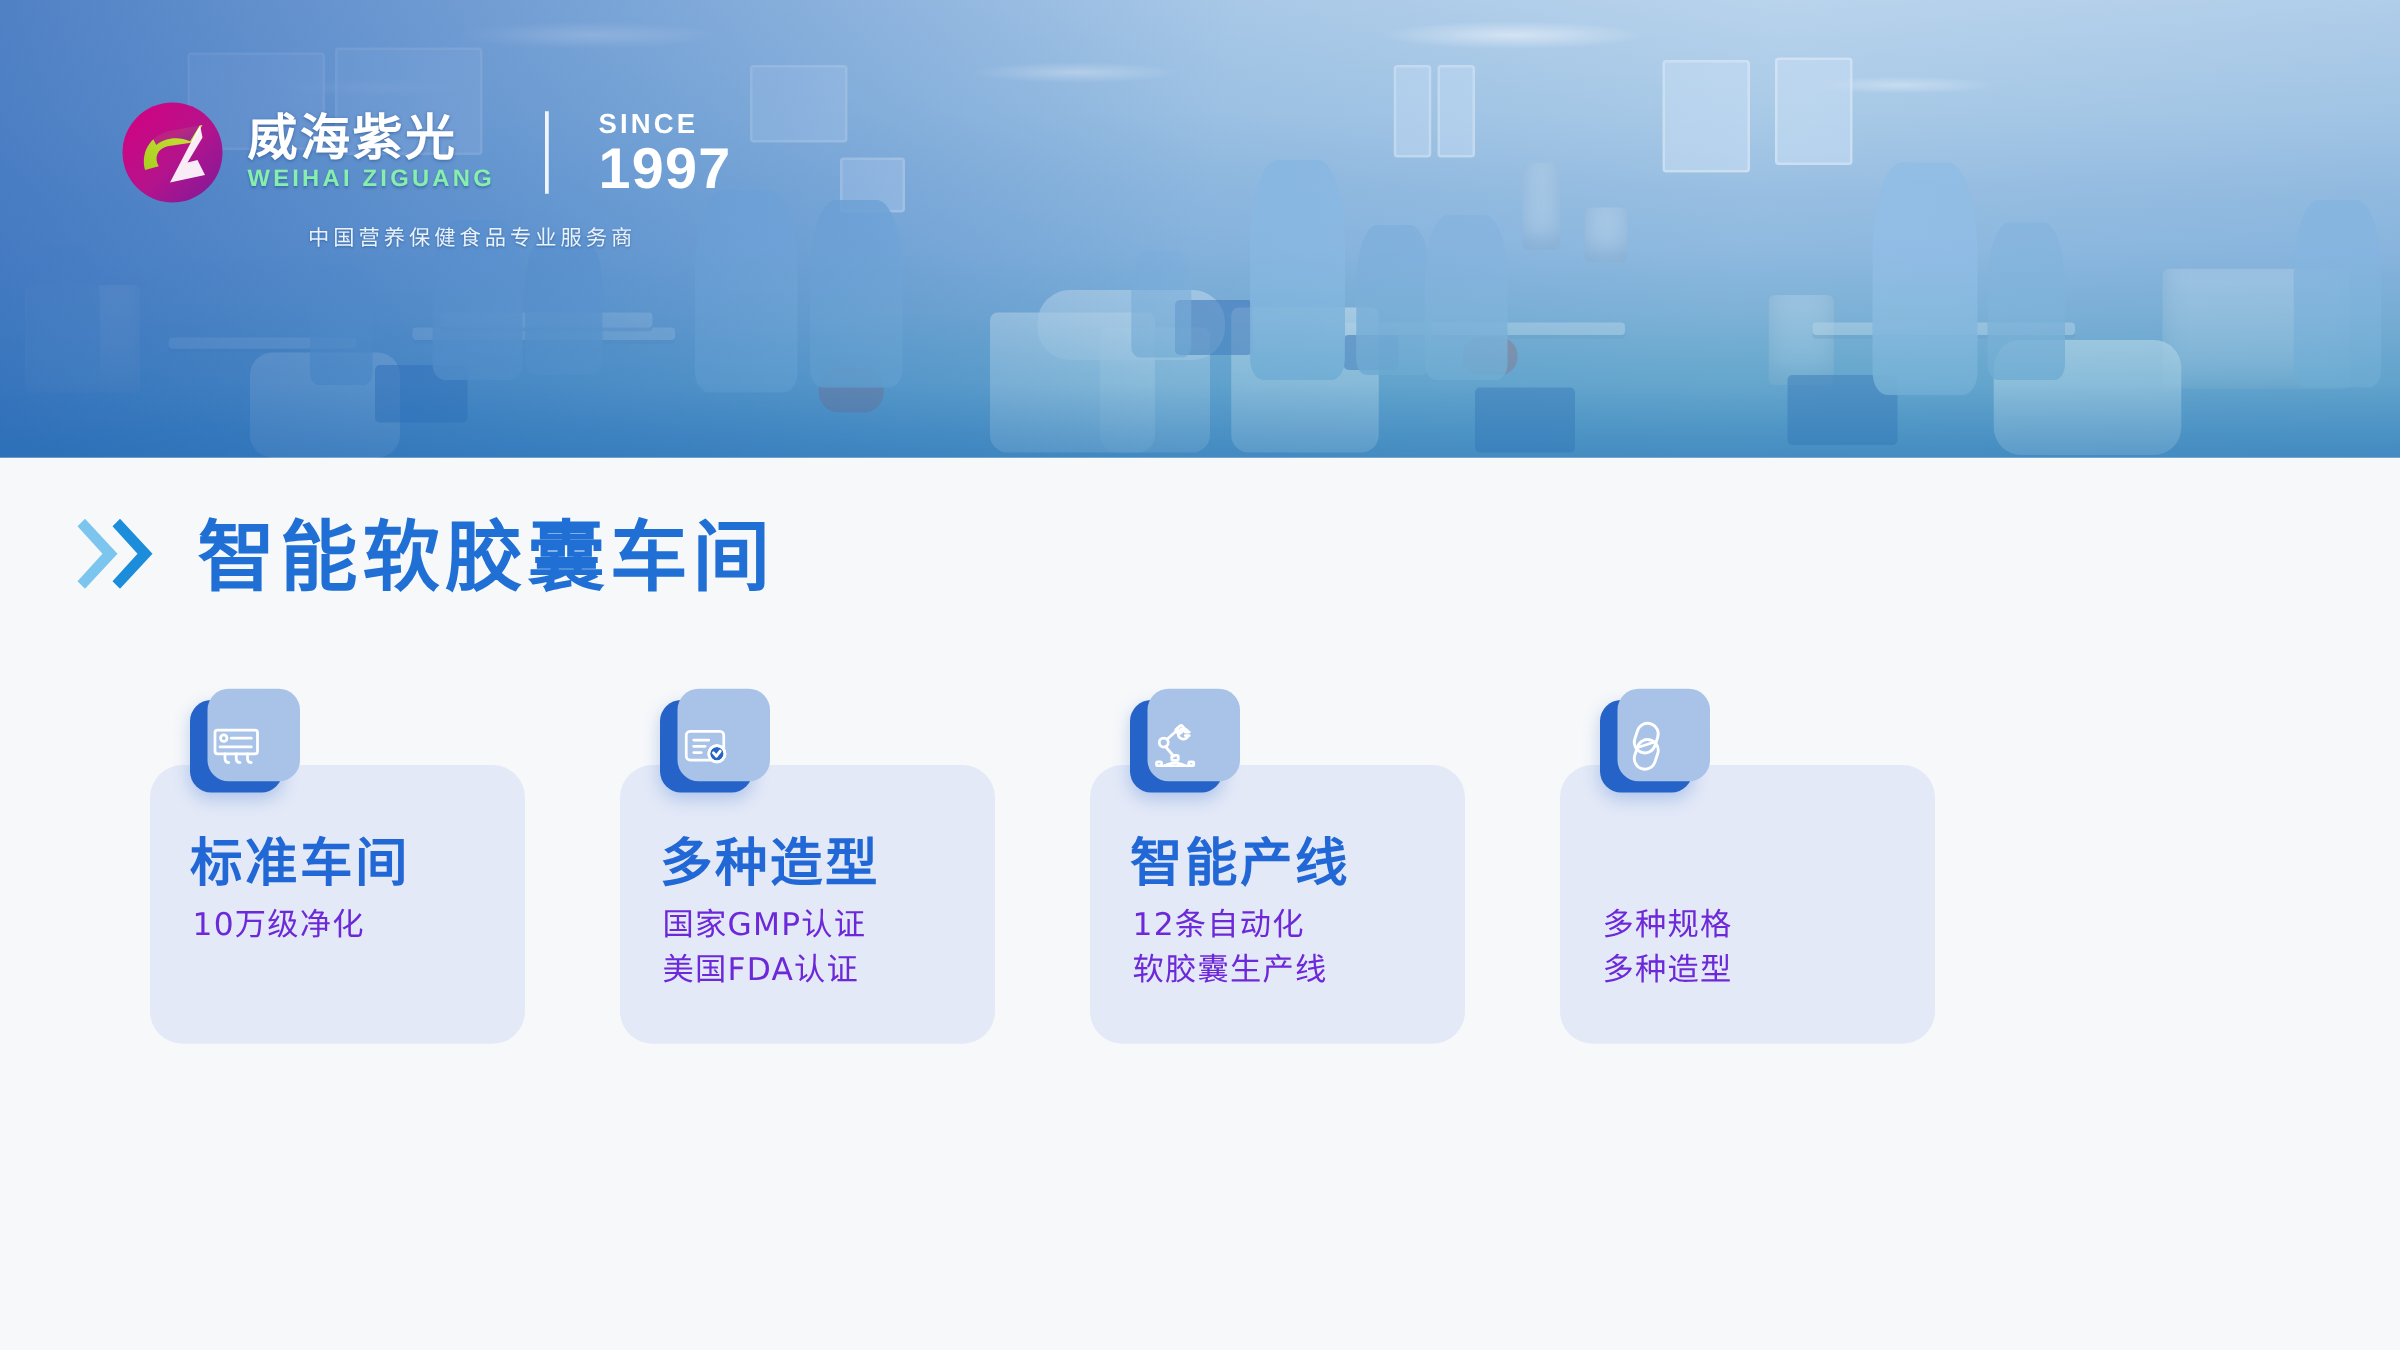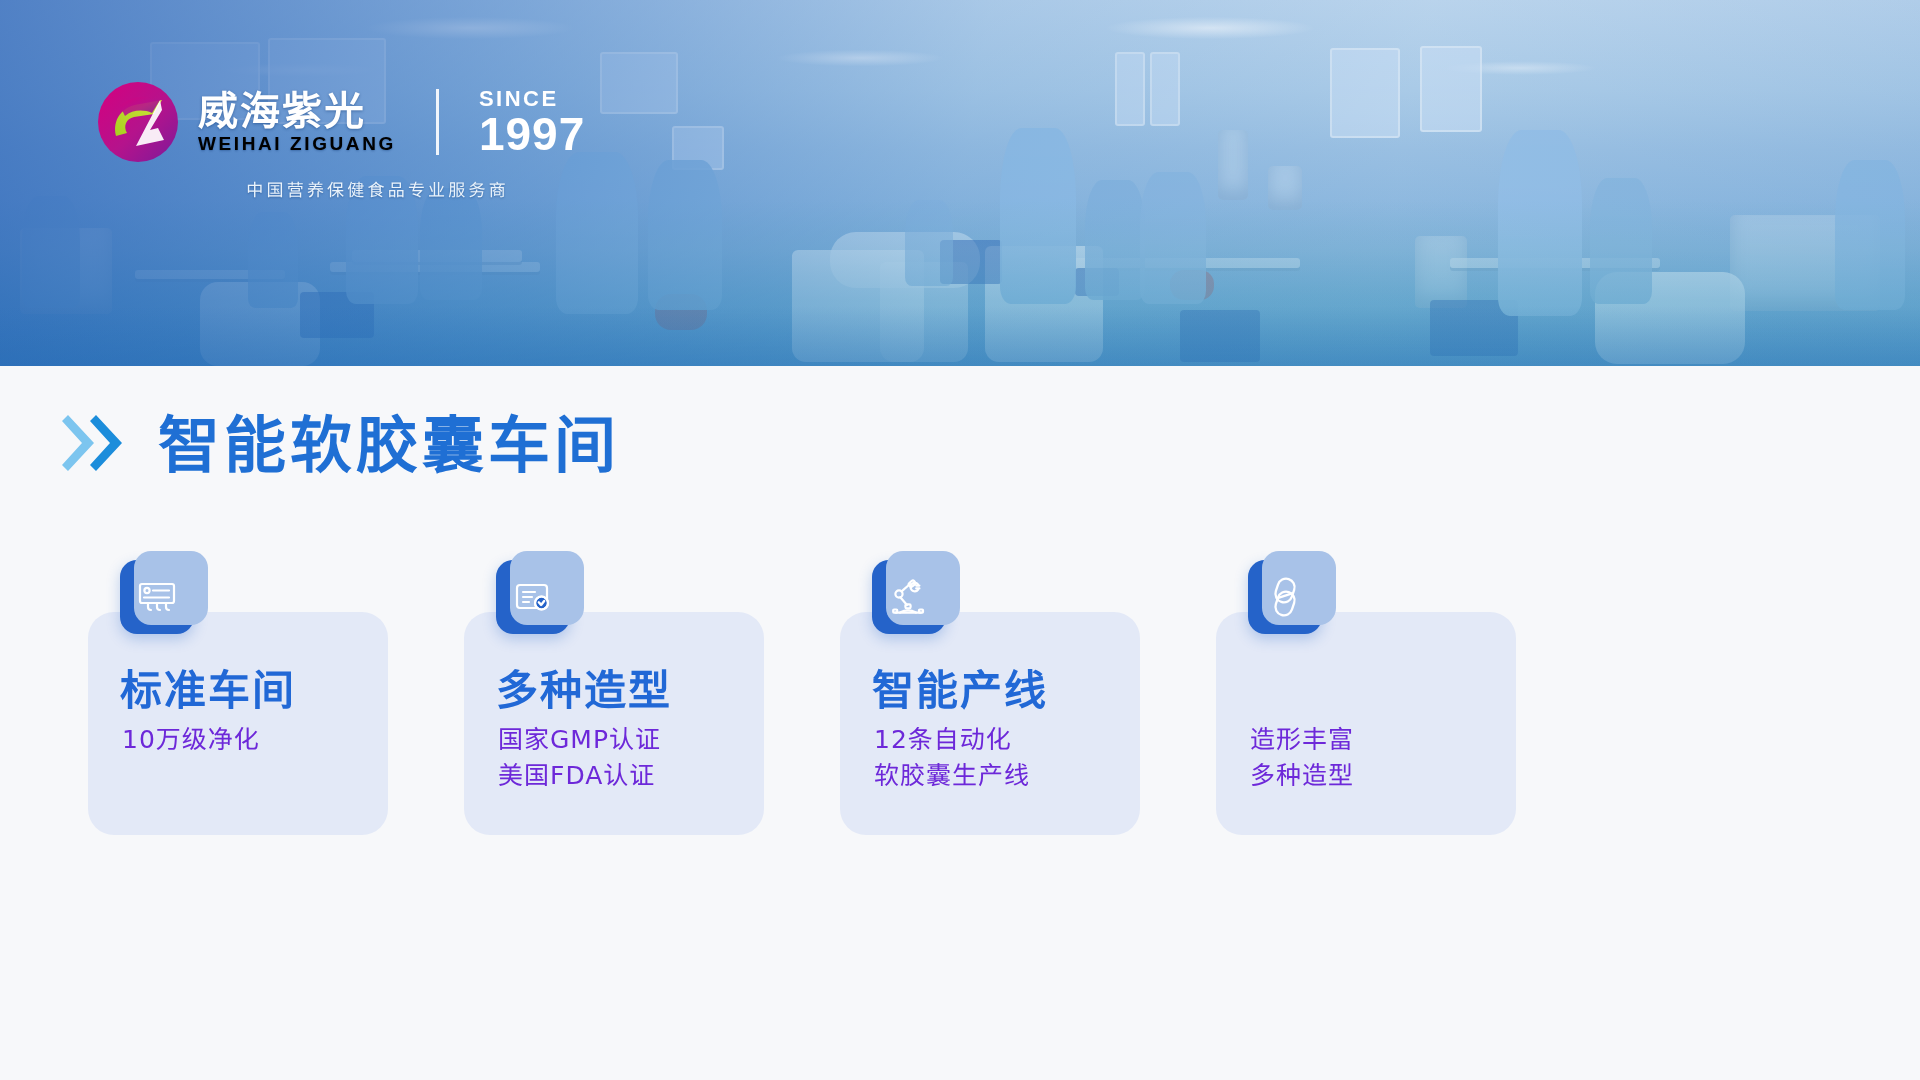--- a/index.html
+++ b/index.html
@@ -64,21 +64,21 @@
   .logo-row { display:flex; align-items:center; gap:18px; }
   .logo-mark { position:relative; width:84px; height:84px; flex:0 0 auto; }
   .logo-mark svg{ display:block; width:84px; height:84px; }
   .logo-names { display:flex; flex-direction:column; gap:2px; }
   .logo-cn {
     font-size:40px; font-weight:700; color:#ffffff; letter-spacing:2px;
     line-height:1.05; font-family:"DejaVu Sans","Liberation Sans",sans-serif;
     text-shadow:0 1px 3px rgba(10,50,110,.45);
   }
   .logo-en {
-    font-size:19px; font-weight:700; color:#000000; letter-spacing:2.6px;
+    font-size:19px; font-weight:700; color:#86efac; letter-spacing:2.6px;
     line-height:1.1; text-shadow:0 1px 2px rgba(10,50,110,.35);
   }
   .logo-divider { width:3px; height:66px; background:rgba(255,255,255,.9); margin:0 22px; flex:0 0 auto; }
   .since { display:flex; flex-direction:column; line-height:1; }
   .since-word { font-size:22px; font-weight:700; color:#fff; letter-spacing:2.5px; }
   .since-year { font-size:46px; font-weight:700; color:#fff; letter-spacing:1px; margin-top:1px;}
   .logo-tagline {
     margin-top:12px; margin-left:74px;
     font-size:17px; letter-spacing:3.2px; color:#eaf3fb;
     font-family:"DejaVu Sans","Liberation Sans",sans-serif;
@@ -89,21 +89,21 @@
   
   .heading { position:absolute; left:60px; top:415px; display:flex; align-items:flex-start; gap:32px; }
   .chevrons { display:flex; align-items:center; gap:0px; }
   .heading-title {
     font-size:62px; font-weight:700; color:#1f6fd4; letter-spacing:4px;
     font-family:"DejaVu Serif","Liberation Serif",serif;
     line-height:1;
   }
 
   
-  .cards { position:absolute; left:0; top:560px; width:1920px; display:flex; padding-left:88px; gap:76px; }
+  .cards { position:absolute; left:0; top:560px; width:1920px; display:flex; padding-left:120px; gap:76px; }
   .card { position:relative; width:300px; height:275px; }
   .card-body {
     position:absolute; left:0; top:52px; width:300px; height:223px;
     background:#e3e9f7; border-radius:26px;
   }
   .card-icon {
     position:absolute; left:32px; top:0; width:74px; height:74px; z-index:3;
     background:#2563c9; border-radius:17px;
     display:flex; align-items:center; justify-content:center;
     box-shadow:0 5px 14px rgba(37,99,201,.28);
@@ -294,18 +294,18 @@
 
     <div class="card">
       <div class="card-body"></div>
       <div class="card-icon">
         <svg width="42" height="42" viewBox="0 0 42 42" xmlns="http://www.w3.org/2000/svg" fill="none" stroke="#ffffff" stroke-width="2.3" stroke-linecap="round" stroke-linejoin="round">
           <rect x="12.5" y="2.5" width="17" height="24" rx="8.5" transform="rotate(18 21 14.5)"></rect>
           <rect x="12.5" y="15.5" width="17" height="24" rx="8.5" transform="rotate(18 21 27.5)"></rect>
           <path d="M13.6 22.2 L28.2 17.4"></path>
         </svg>
       </div>
-      <div class="card-desc">造形丰富
+      <div class="card-desc">多种规格
 多种造型</div>
     </div>
 
   </div>
 </div>
 
 </body></html>

